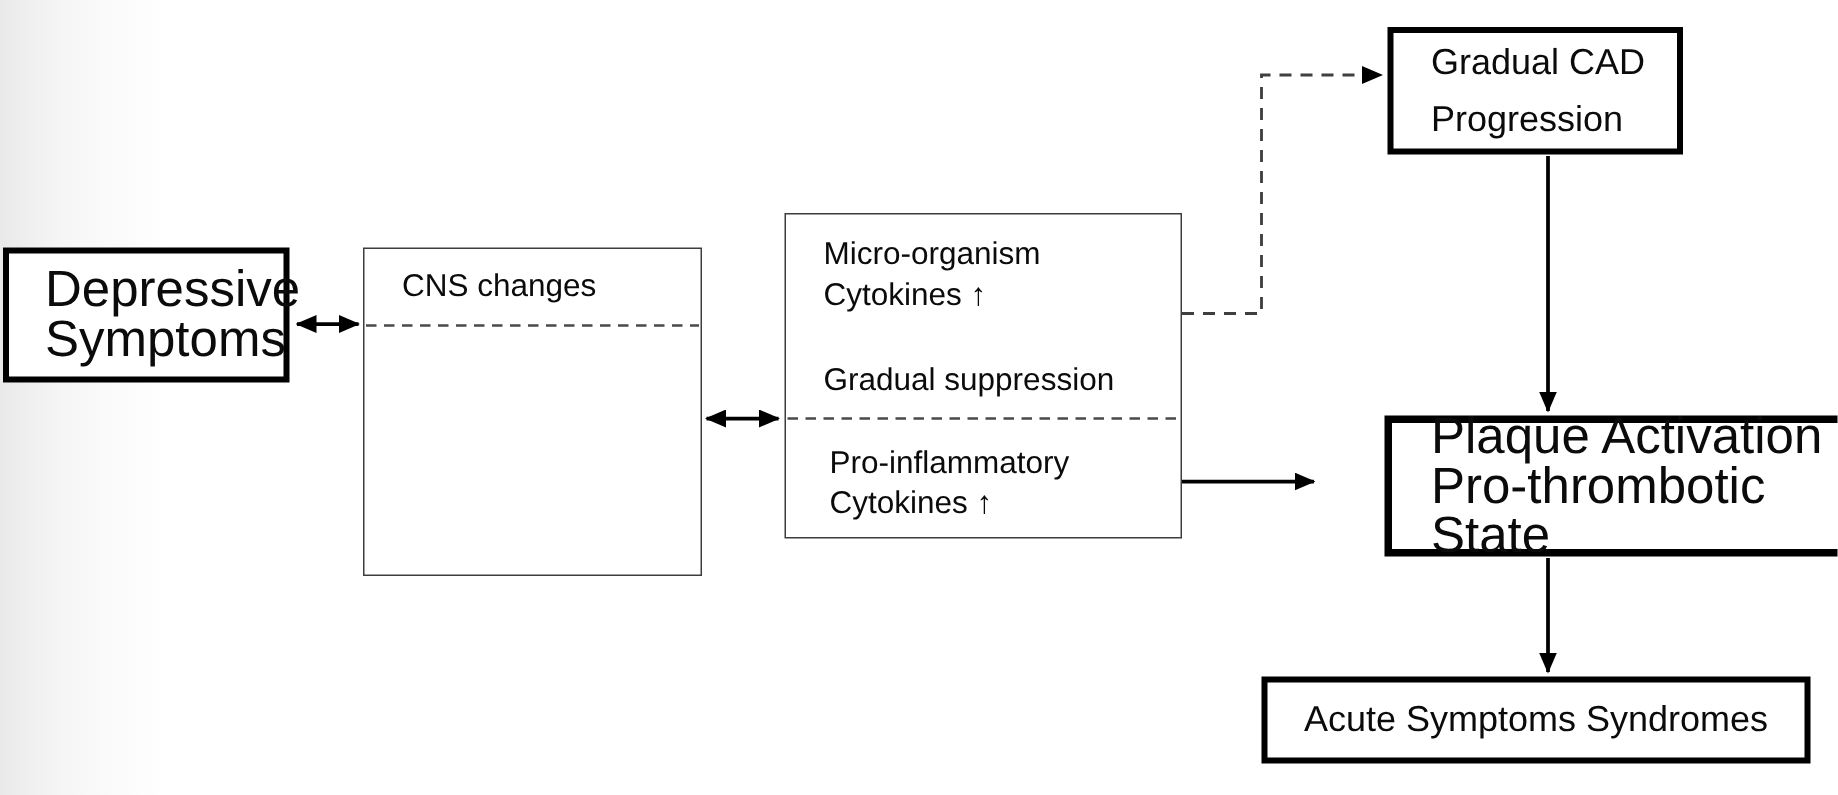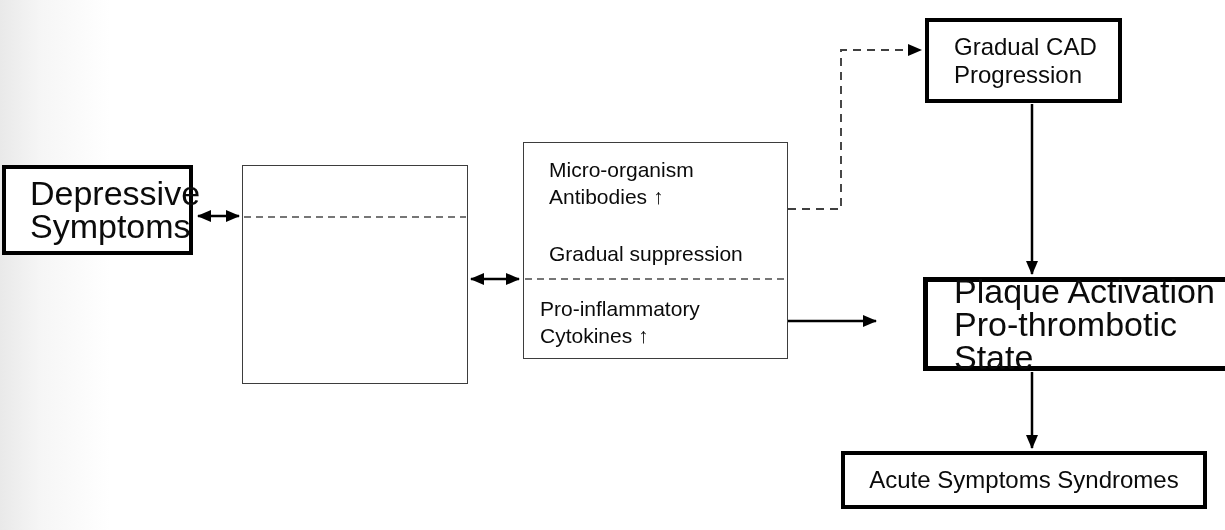--- a/index.html
+++ b/index.html
@@ -25,21 +25,21 @@
   .box.thick  { border: 4px solid #000; }
   .box.thick5 { border: 5px solid #000; margin-left: 44px; }
   .box.thin   { border: 1.5px solid #3d3d3d; }
   .label {
     white-space: pre-line;
     color: #0b0b0b;
   }
   .label.abs { position: absolute; }
   .lg { font-size: 34px; line-height: 33px; }   
   .md { font-size: 21px; line-height: 27px; }   
-  .sm { font-size: 24px; line-height: 28px; }   
+  .sm { font-size: 24px; line-height: 38px; }   
   .vcenter {
     display: flex;
     align-items: center;
   }
   .hcenter {
     justify-content: center;
   }
   .overlay {
     position: absolute;
     left: 0; top: 0;
@@ -52,27 +52,28 @@
 <body>
 
 <div class="canvas">
 
   <div class="box thick vcenter" style="left:2px; top:165px; width:191px; height:90px; padding-left:24px;">
     <div class="label lg">Depressive
 Symptoms</div>
   </div>
 
   <div class="box thin" style="left:242px; top:165px; width:226px; height:219px;">
+    <div class="label md abs" style="left:25px; top:11px;">CNS changes</div>
   </div>
 
   <div class="box thin" style="left:523px; top:142px; width:265px; height:217px;">
     <div class="label md abs" style="left:25px; top:13px;">Micro-organism
-Antibodies ↑</div>
+Cytokines ↑</div>
     <div class="label md abs" style="left:25px; top:97px;">Gradual suppression</div>
-    <div class="label md abs" style="left:16px; top:152px;">Pro-inflammatory
+    <div class="label md abs" style="left:29px; top:152px;">Pro-inflammatory
 Cytokines ↑</div>
   </div>
 
   <div class="box thick vcenter" style="left:925px; top:18px; width:197px; height:85px; padding-left:25px;">
     <div class="label sm">Gradual CAD
 Progression</div>
   </div>
 
   <div class="box thick5 vcenter" style="left:879px; top:277px; width:322px; height:94px; padding-left:26px;">
     <div class="label lg">Plaque Activation

